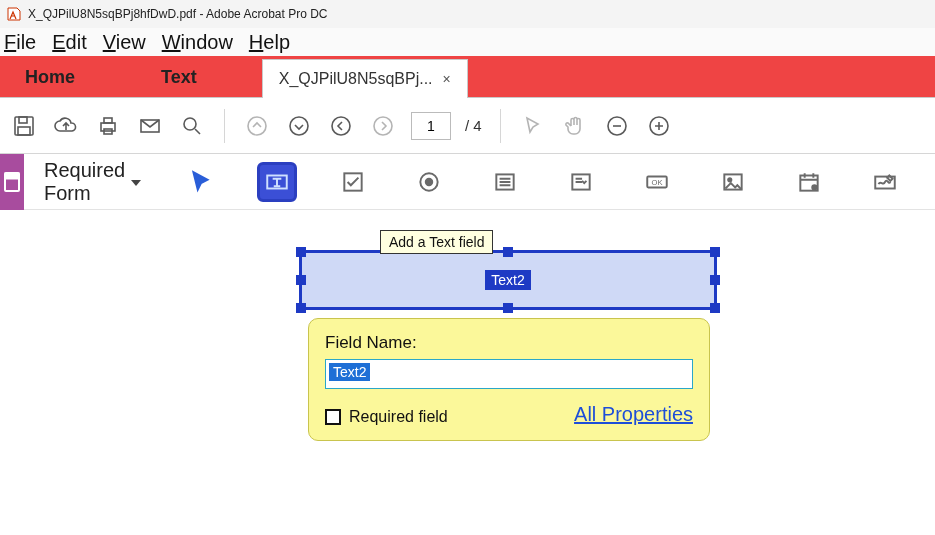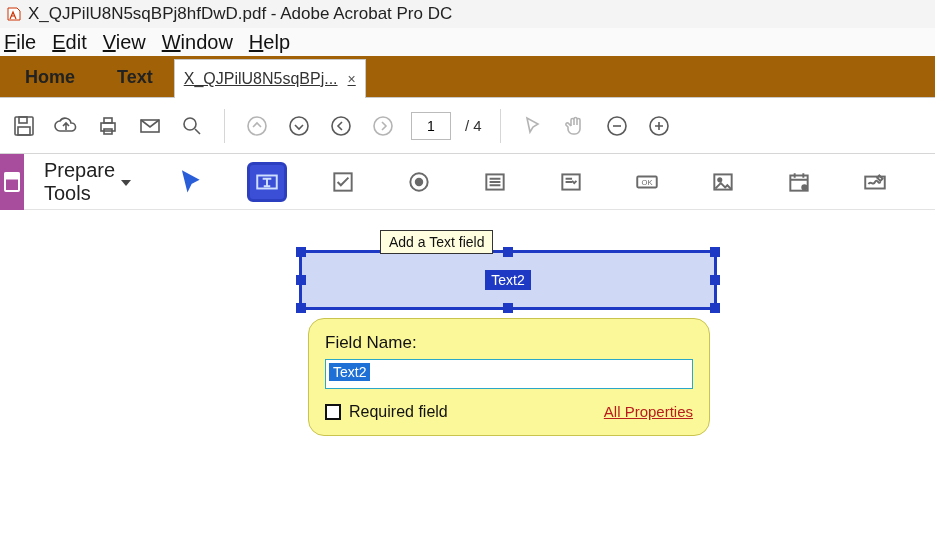--- a/index.html
+++ b/index.html
@@ -20,21 +20,21 @@
     height: 28px;
     padding: 0 6px;
     background: #f4f4f4;
     gap: 6px;
   }
   .app-icon {
     width: 16px; height: 16px;
     position: relative;
   }
   .app-icon svg { width: 16px; height: 16px; }
-  .title-text { font-size: 17px; color: #222; }
+  .title-text { font-size: 12px; color: #222; }
 
   
   .menubar {
     display: flex;
     align-items: center;
     height: 28px;
     padding: 0 4px;
     gap: 16px;
     background: #fafafa;
   }
@@ -43,48 +43,48 @@
     color: #111;
     cursor: default;
   }
   .menu-item .ul { text-decoration: underline; }
 
   
   .tabrow {
     display: flex;
     align-items: flex-end;
     height: 42px;
-    background: #a16207;
+    background: #ef4444;
     border-bottom: 1px solid #c9c9c9;
     padding-left: 4px;
+    gap: 44px;
   }
   .tab-button {
     padding: 10px 20px 10px 20px;
     font-size: 18px;
     color: #222;
     cursor: default;
     border: 1px solid transparent;
     border-bottom: none;
     position: relative;
     top: 1px;
   }
   .tab-button.bold { font-weight: 600; }
   .doc-tab {
     display: flex;
     align-items: center;
     gap: 10px;
-    padding: 10px 9px;
+    padding: 10px 16px;
     font-size: 16px;
     color: #333;
     background: #fff;
     border: 1px solid #c9c9c9;
     border-bottom: none;
     position: relative;
     top: 1px;
-    text-decoration: underline;
   }
   .close-x { font-size: 14px; color: #555; cursor: default; }
 
   
   .toolbar {
     display: flex;
     align-items: center;
     height: 56px;
     padding: 0 10px;
     gap: 14px;
@@ -205,21 +205,21 @@
     font-size: 14px;
   }
 
   
   .pop {
     position: absolute;
     left: 268px; top: 108px;
     width: 402px;
     background: #fbf89a;
     border: 1px solid #c9c44e;
-    border-radius: 16px;
+    border-radius: 10px;
     padding: 14px 16px 14px 16px;
   }
   .pop-label {
     font-size: 17px;
     color: #111;
     margin-bottom: 6px;
   }
   .pop-input-wrap {
     position: relative;
   }
@@ -235,38 +235,38 @@
     position: absolute;
     left: 4px; top: 4px;
     background: #1e6fd6;
     color: #fff;
     padding: 1px 4px;
     font-size: 14px;
     pointer-events: none;
   }
   .pop-row {
     display: flex;
-    align-items: flex-start;
+    align-items: flex-end;
     justify-content: space-between;
     margin-top: 14px;
   }
   .chk {
     display: flex; align-items: center; gap: 8px;
     font-size: 16px; color: #111;
     cursor: default;
   }
   .chk-box {
     width: 16px; height: 16px;
     border: 2px solid #111;
     background: #fff;
   }
   .all-props {
-    color: #b91c1c;
+    color: #1d4ed8;
     text-decoration: underline;
-    font-size: 15px;
+    font-size: 20px;
     cursor: default;
   }
 </style>
 </head>
 <body>
 
 <div class="titlebar">
   <span class="app-icon">
     <svg viewBox="0 0 16 16">
         <path d="M2 2 h9 l3 3 v9 h-12 z" fill="#fff" stroke="#c30" stroke-width="1"></path>
@@ -381,21 +381,21 @@
 </div>
 
 <div class="formbar">
   <div class="formbar-side">
     <svg viewBox="0 0 24 24">
         <rect x="5" y="3" width="14" height="18" rx="1" fill="none" stroke="#fff" stroke-width="2"></rect>
         <rect x="5" y="3" width="14" height="6" fill="#fff"></rect>
       </svg>
   </div>
   <div class="formbar-label">
-    <span>Prepare Tools</span>
+    <span>Required Form</span>
     <span class="caret-down"></span>
   </div>
   <div class="formbar-tools">
     <div class="ft arrow">
         <svg viewBox="0 0 24 24">
           <path d="M5 3l4 16 3-6 6-3z"></path>
         </svg>
       </div>
     <div class="ft active">
         <svg viewBox="0 0 24 24">

